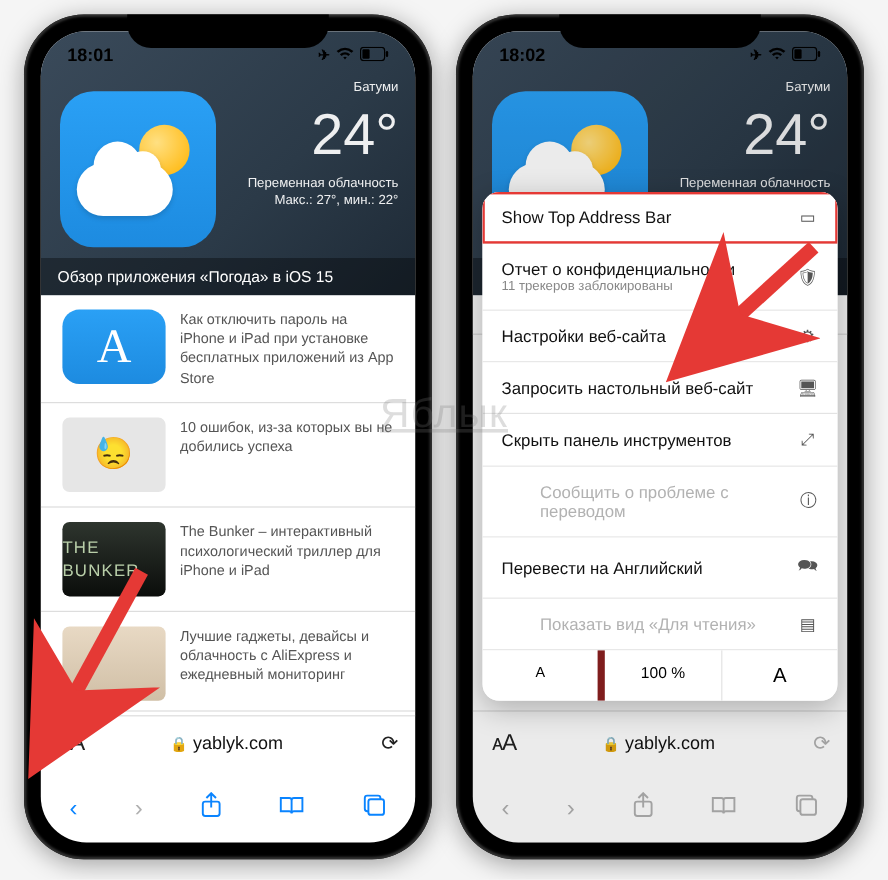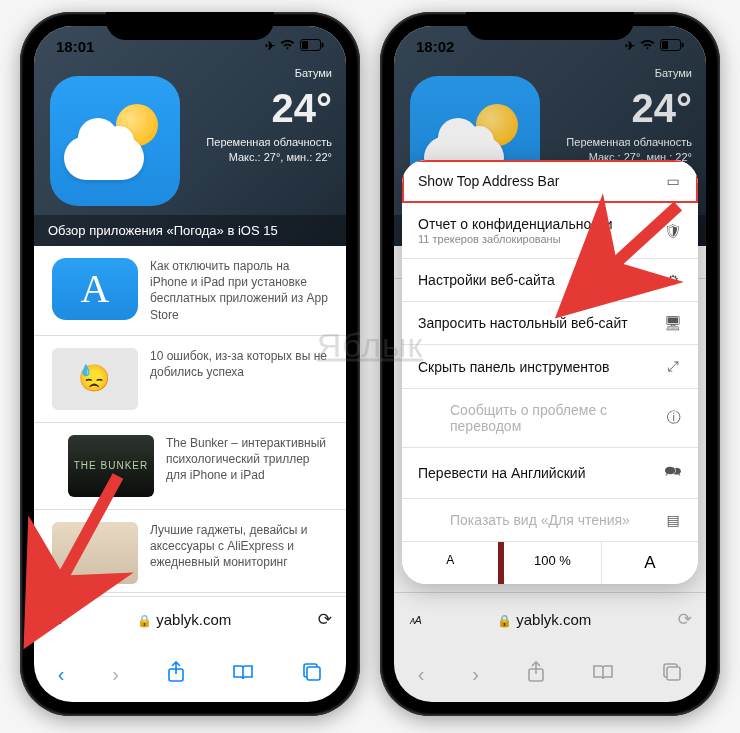--- a/index.html
+++ b/index.html
@@ -58,21 +58,21 @@
   }
   .hero-sun { position:absolute; right:22px; top:28px; width:42px; height:42px; border-radius:50%; background: radial-gradient(circle at 35% 35%, #ffe082, #ffb300); }
   .hero-cloud {
     position:absolute; left:14px; bottom:26px; width:80px; height:44px;
     background:#fff; border-radius:30px;
     filter: drop-shadow(0 2px 2px rgba(0,0,0,.15));
   }
   .hero-cloud::before { content:""; position:absolute; left:14px; top:-18px; width:40px; height:40px; background:#fff; border-radius:50%; }
   .hero-cloud::after  { content:""; position:absolute; right:10px; top:-10px; width:30px; height:30px; background:#fff; border-radius:50%; }
   .hero-weather { position:absolute; right:14px; top:40px; text-align:right; font-size:11px; line-height:1.35; opacity:.92;}
-  .hero-temp { font-size:40px; font-weight:700; }
+  .hero-temp { font-size:48px; font-weight:400; }
   .hero-caption {
     position:absolute; left:0; right:0; bottom:0;
     background: rgba(0,0,0,.35);
     padding: 8px 14px;
     font-size: 13px;
   }
 
   
   .articles { background:#fff; }
   .article {
@@ -81,51 +81,51 @@
     border-bottom:1px solid #ddd;
   }
   .thumb {
     width:86px; height:62px; flex:0 0 86px;
     background:#e6e6e6; border-radius:6px;
     display:flex; align-items:center; justify-content:center;
     font-size:26px; color:#888;
   }
   .thumb.appstore { background: linear-gradient(180deg,#2aa0f5,#1d8be0); border-radius:14px; }
   .appstore-a { color:#fff; font-size:40px; font-weight:400; font-family: Georgia, serif;}
-  .thumb.bunker { background: linear-gradient(to bottom,#2e352e,#0b0d0b); color:#b9cfa9; font-size:10px; letter-spacing:1px;margin-left:16px;}
+  .thumb.bunker { background: linear-gradient(to bottom,#2e352e,#0b0d0b); color:#b9cfa9; font-size:14px; letter-spacing:1px;}
   .thumb.gadgets{ background: linear-gradient(to bottom,#e8d9c4,#d0bfa6);}
 
   
   .addrbar {
     position:absolute; left:0; right:0; bottom:56px;
     border-top:1px solid #ddd;
     height:54px; display:flex; align-items:center;
     padding:0 14px 0 16px;
   }
-  .aa { font-size:11px; letter-spacing:-1px; color:#222;font-style:italic;}
+  .aa { font-size:19px; letter-spacing:-1px; color:#222;}
   .addr-pill {
     flex:1; margin:0 10px 0 auto;
     text-align:center;
     position:relative;
   }
   .addr-text { font-size:15px; color:#111;text-align:center; }
   .lock { font-size:12px; color:#666; margin-right:4px;}
   .reload { font-size:17px; color:#222; }
   .toolbar {
     position:absolute; left:0; right:0; bottom:0; height:56px;
     display:flex; justify-content:space-around; align-items:center;
     color:#0a84ff; font-size:20px;
   }
   .toolbar.dim { color:#b0b0b0; }
 
   
   .aa-menu {
     position:absolute; left:8px; right:8px; bottom:118px;
     background:#f7f7f7;
-    border-radius:24px;
+    border-radius:14px;
     overflow:hidden;
     box-shadow: 0 6px 24px rgba(0,0,0,.25);
     z-index:30;
   }
   .aa-row {
     display:flex; align-items:center; justify-content:space-between;
     padding:13px 16px; font-size:14px; color:#111;
     border-bottom:1px solid #e3e3e3;
     background:#fff;
   }
@@ -208,21 +208,21 @@
         <div class="article">
           <div class="thumb">😓</div>
           <div>10 ошибок, из-за которых вы не добились успеха</div>
         </div>
         <div class="article">
           <div class="thumb bunker">THE BUNKER</div>
           <div>The Bunker – интерактивный психологический триллер для iPhone и iPad</div>
         </div>
         <div class="article">
           <div class="thumb gadgets"></div>
-          <div>Лучшие гаджеты, девайсы и аксессуары с AliExpress и ежедневный мониторинг</div>
+          <div>Лучшие гаджеты, девайсы и облачность с AliExpress и ежедневный мониторинг</div>
         </div>
       </div>
 
       <div class="addrbar">
         <span class="aa">ᴀA</span>
         <div class="addr-pill">
           <span class="lock">🔒</span><span class="addr-text">yablyk.com</span>
         </div>
         <span class="reload">⟳</span>
       </div>

